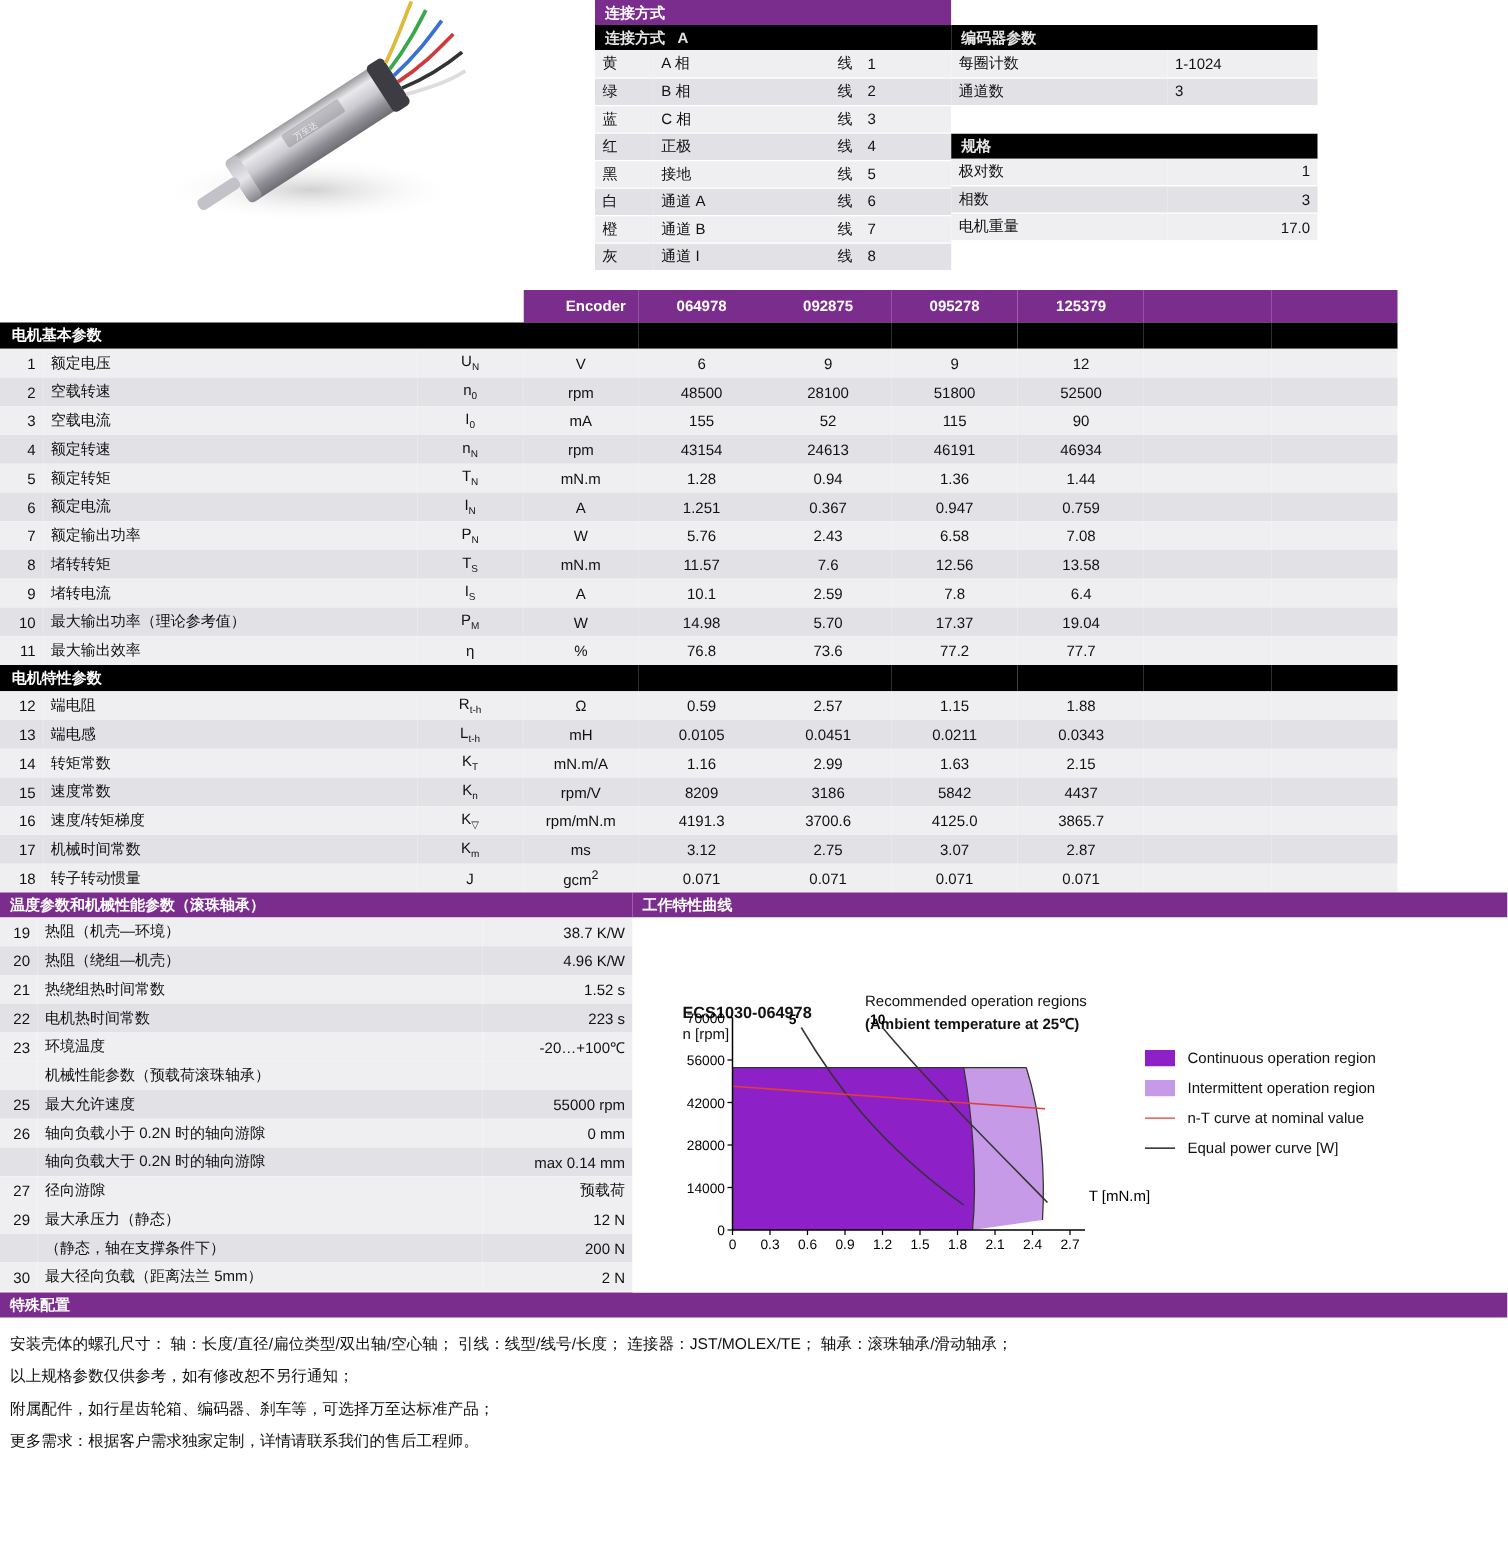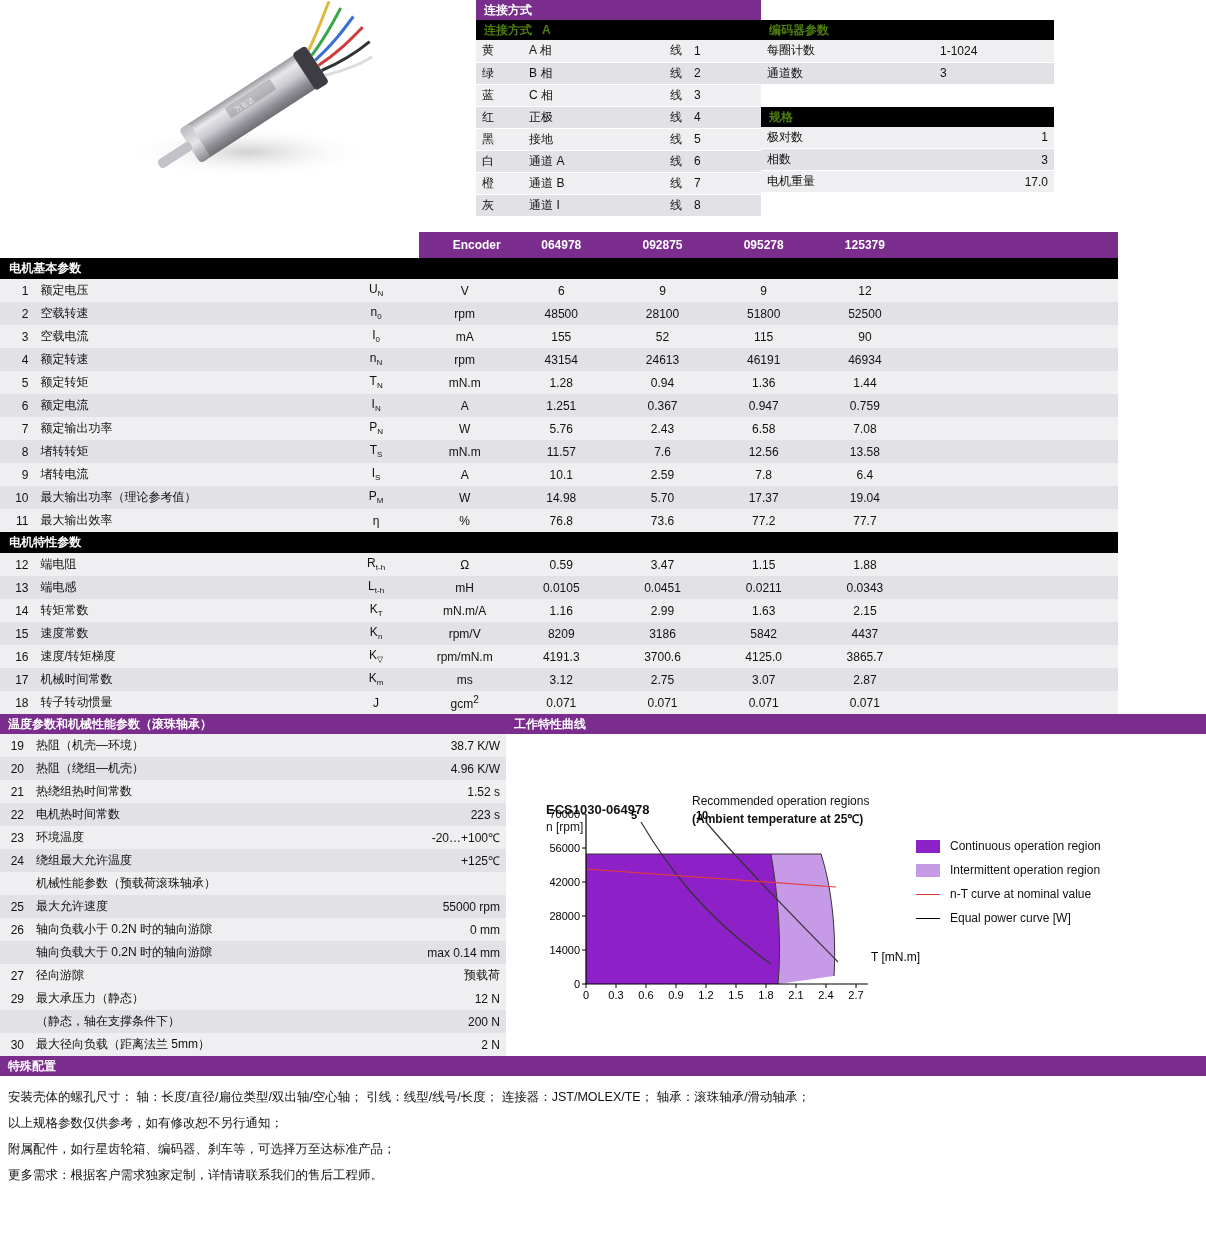--- a/index.html
+++ b/index.html
@@ -21,21 +21,21 @@
 
   .conn-wrap { width:578px; height:232px; display:flex; }
   .conn-left { width:360px; }
   .conn-right { width:370px; }
 
   table { border-collapse:collapse; }
   .tbl { width:100%; border-collapse:collapse; font-size:12px; }
   .tbl td { height:22px; padding:0 6px; border-bottom:1px solid #ffffff; }
 
   .hdr-purple { background:#7b2d8e; color:#fff; font-weight:bold; height:20px; line-height:20px; padding-left:8px; font-size:12px;}
-  .hdr-black { background:#000; color:#4d7c0f; font-weight:bold; height:20px; line-height:20px; padding-left:8px; font-size:12px;}
+  .hdr-black { background:#000; color:#e5e5e5; font-weight:bold; height:20px; line-height:20px; padding-left:8px; font-size:12px;}
 
   .row-a { background:#efeff1; }
   .row-b { background:#e2e2e6; }
 
   .conn-left .c1 { width:56px; }
   .conn-left .c2 { width:120px;margin-left:14px; }
   .conn-left .c3 { width:90px; }
   .conn-left .c4 { width:94px; }
 
   .conn-right .r1 { }
@@ -397,21 +397,21 @@
             <td></td>
             <td></td>
             <td></td>
           </tr>
           <tr class="zebra-a">
             <td class="col-idx">12</td>
             <td class="col-name">端电阻</td>
             <td class="col-sym">R<sub>t-h</sub></td>
             <td class="col-unit">Ω</td>
             <td class="col-val">0.59</td>
-            <td class="col-val">3.47</td>
+            <td class="col-val">2.57</td>
             <td class="col-val">1.15</td>
             <td class="col-val">1.88</td>
             <td class="col-val"></td>
             <td class="col-val"></td>
           </tr>
           <tr class="zebra-b">
             <td class="col-idx">13</td>
             <td class="col-name">端电感</td>
             <td class="col-sym">L<sub>t-h</sub></td>
             <td class="col-unit">mH</td>
@@ -508,25 +508,20 @@
             </tr>
             <tr class="zebra-b">
               <td class="bl-idx">22</td>
               <td class="bl-name">电机热时间常数</td>
               <td class="bl-val">223 s</td>
             </tr>
             <tr class="zebra-a">
               <td class="bl-idx">23</td>
               <td class="bl-name">环境温度</td>
               <td class="bl-val">-20…+100℃</td>
-            </tr>
-            <tr class="zebra-b">
-              <td class="bl-idx">24</td>
-              <td class="bl-name">绕组最大允许温度</td>
-              <td class="bl-val">+125℃</td>
             </tr>
             <tr class="zebra-a">
               <td class="bl-idx"></td>
               <td class="bl-name">机械性能参数（预载荷滚珠轴承）</td>
               <td class="bl-val"></td>
             </tr>
             <tr class="zebra-b">
               <td class="bl-idx">25</td>
               <td class="bl-name">最大允许速度</td>
               <td class="bl-val">55000 rpm</td>

